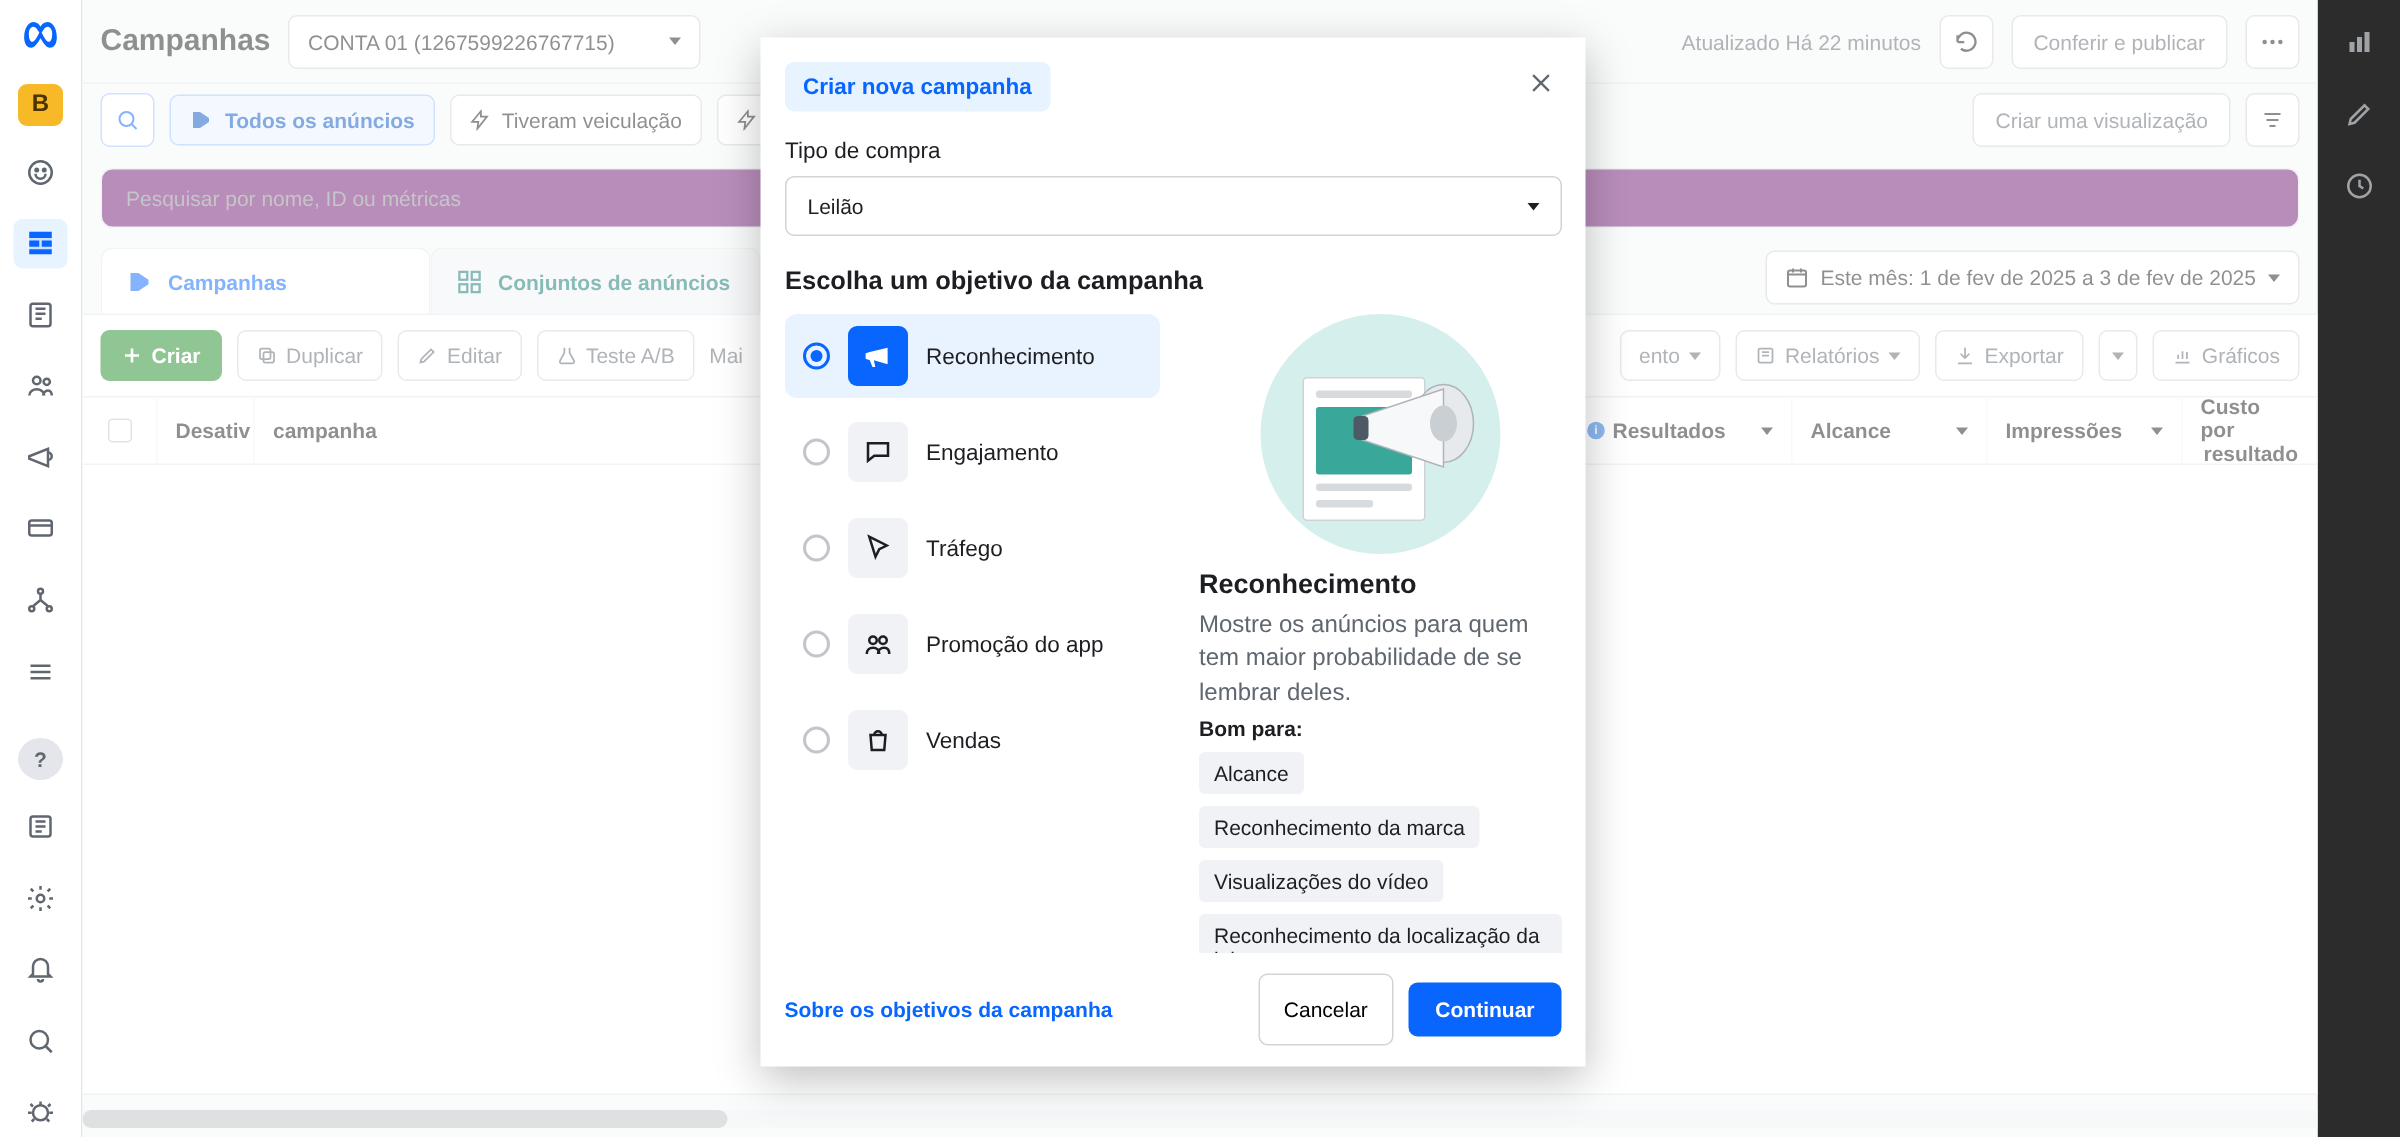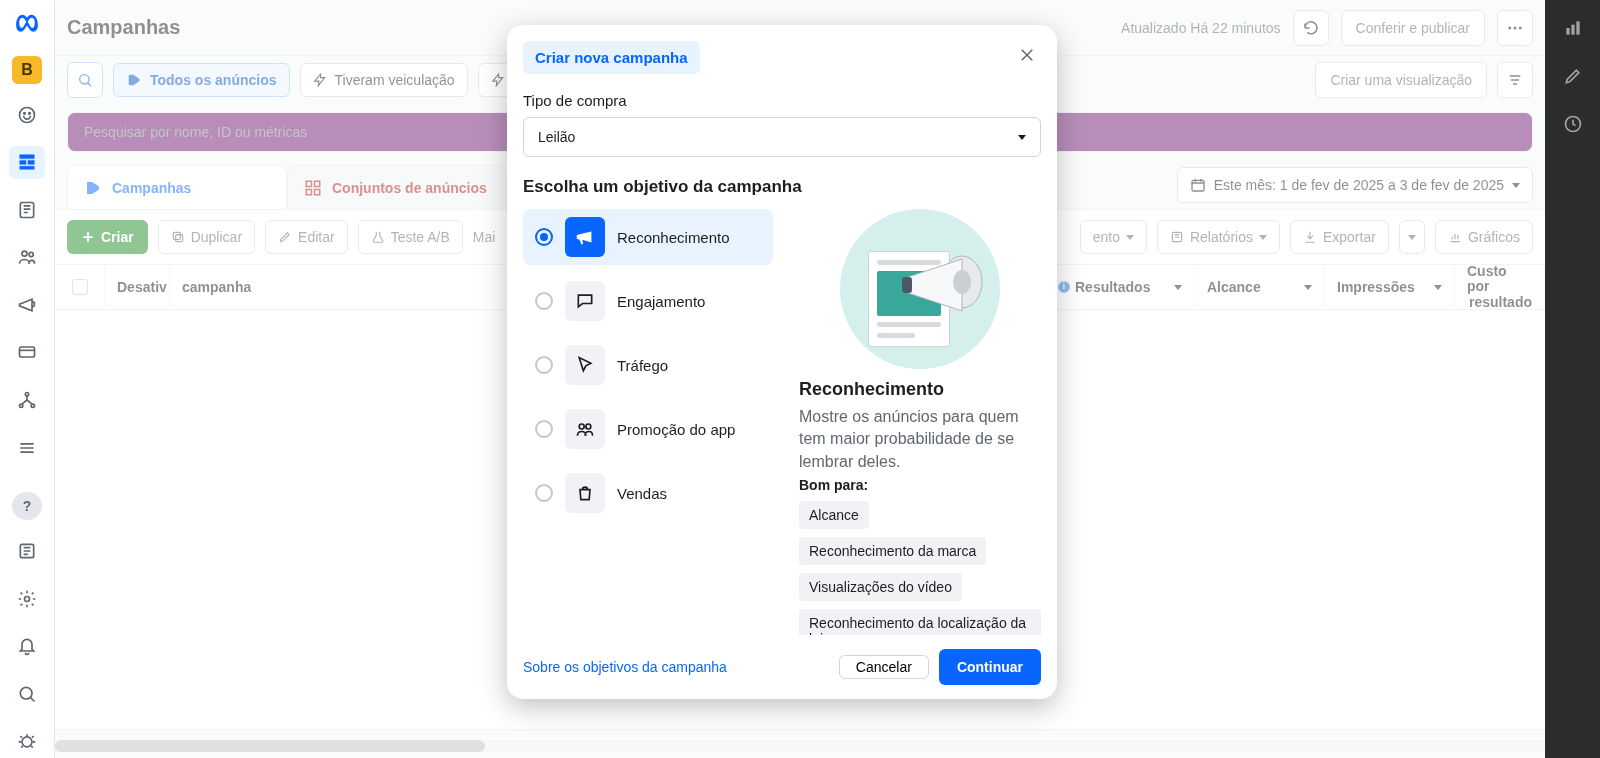--- a/index.html
+++ b/index.html
@@ -116,21 +116,21 @@
     border-bottom:1px solid #e4e6eb;
     height:50px;
   }
   .tab {
     flex:0 0 220px;
     height:44px;
     border:1px solid #e4e6eb;border-bottom:none;
     border-radius:8px 8px 0 0;
     background:#f0f2f5;
     display:flex;align-items:center;gap:10px;
-    padding:0 16px;font-weight:600;color:#b91c1c;
+    padding:0 16px;font-weight:600;color:#0f766e;
   }
   .tab.active{background:#fff;color:#0866ff;}
   .tab.active .tab-ico{color:#0866ff;}
   .tab-ico{width:18px;height:18px;}
   .tabs-row .grow{flex:1;}
   .date-pill{
     height:36px;border:1px solid #d0d3d7;border-radius:6px;background:#fff;
     padding:0 12px;display:flex;align-items:center;gap:8px;
     margin-bottom:6px;font-size:14px;
   }
@@ -172,21 +172,21 @@
     position:absolute;left:55px;top:0;right:55px;bottom:0;
     background:rgba(255,255,255,0.5);
   }
 
   
   .modal {
     position:absolute;
     left:507px; top:25px;
     width:550px;
     background:#fff;
-    border-radius:16px;
+    border-radius:0;
     box-shadow:0 8px 28px rgba(0,0,0,0.25);
     display:flex;flex-direction:column;
     overflow:hidden;
   }
   .modal-body{
     padding:16px 16px 8px 16px;
     max-height:610px;overflow-y:auto;
     position:relative;
   }
   .modal-body::-webkit-scrollbar{width:10px;}
@@ -247,24 +247,24 @@
   .obj-detail h3{font-size:18px;font-weight:700;margin-bottom:6px;}
   .obj-detail p{font-size:16px;color:#606770;line-height:1.4;margin-bottom:4px;}
   .obj-detail .subhead{font-weight:700;font-size:14px;margin-bottom:8px;}
   .tags{display:flex;flex-wrap:wrap;gap:8px;}
   .tag{background:#f0f2f5;border-radius:4px;padding:6px 10px;font-size:14px;color:#1c1e21;}
   .modal-footer{
     display:flex;align-items:center;
     padding:14px 16px;border-top:0;
     gap:10px;
   }
-  .modal-footer .link{color:#0866ff;font-size:14px;}
+  .modal-footer .link{color:#0866ff;font-size:14px;font-weight:bold;}
   .modal-footer .grow{flex:1;}
   .btn-secondary{
-    height:24px;border:1px solid #d0d3d7;border-radius:6px;background:#fff;
+    height:48px;border:1px solid #d0d3d7;border-radius:6px;background:#fff;
     padding:0 16px;font-size:14px;
   }
   .btn-primary{
     height:36px;border:none;border-radius:6px;background:#0866ff;color:#fff;
     padding:0 18px;font-size:14px;font-weight:600;
   }
   .caret{width:0;height:0;border-left:4px solid transparent;border-right:4px solid transparent;border-top:5px solid currentColor;}
 </style>
 </head>
 <body>
@@ -383,20 +383,24 @@
         <circle cx="12" cy="12" r="9"></circle>
         <path d="M12 7v5l3 2"></path>
       </svg>
     </div>
 </div>
 
 <div class="main">
 
   <div class="topbar">
     <h1>Campanhas</h1>
+    <div class="account-select">
+      <span>CONTA 01 (1267599226767715)</span>
+      <span class="caret"></span>
+    </div>
     <div class="spacer"></div>
     <span class="updated">Atualizado Há 22 minutos</span>
     <div class="ico-btn">
         <svg width="18" height="18" viewBox="0 0 24 24" stroke="currentColor" fill="none" stroke-width="2">
           <path d="M4 12a8 8 0 1 1 3 6M4 12V6M4 12h6"></path>
         </svg>
       </div>
     <div class="btn-outline">
         <span>Conferir e publicar</span>
       </div>

